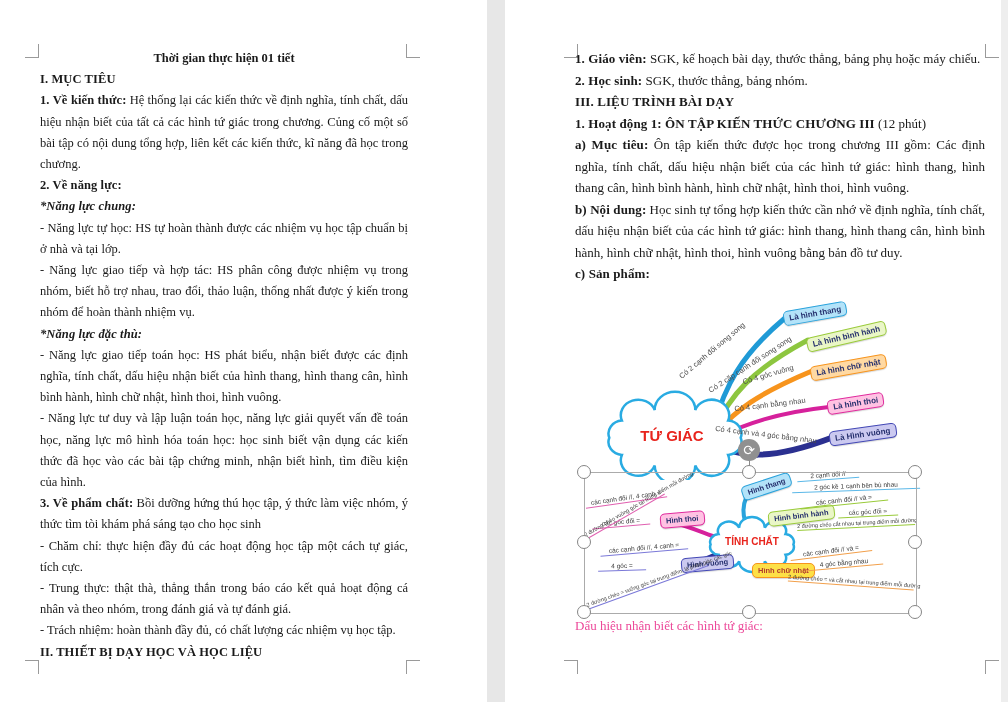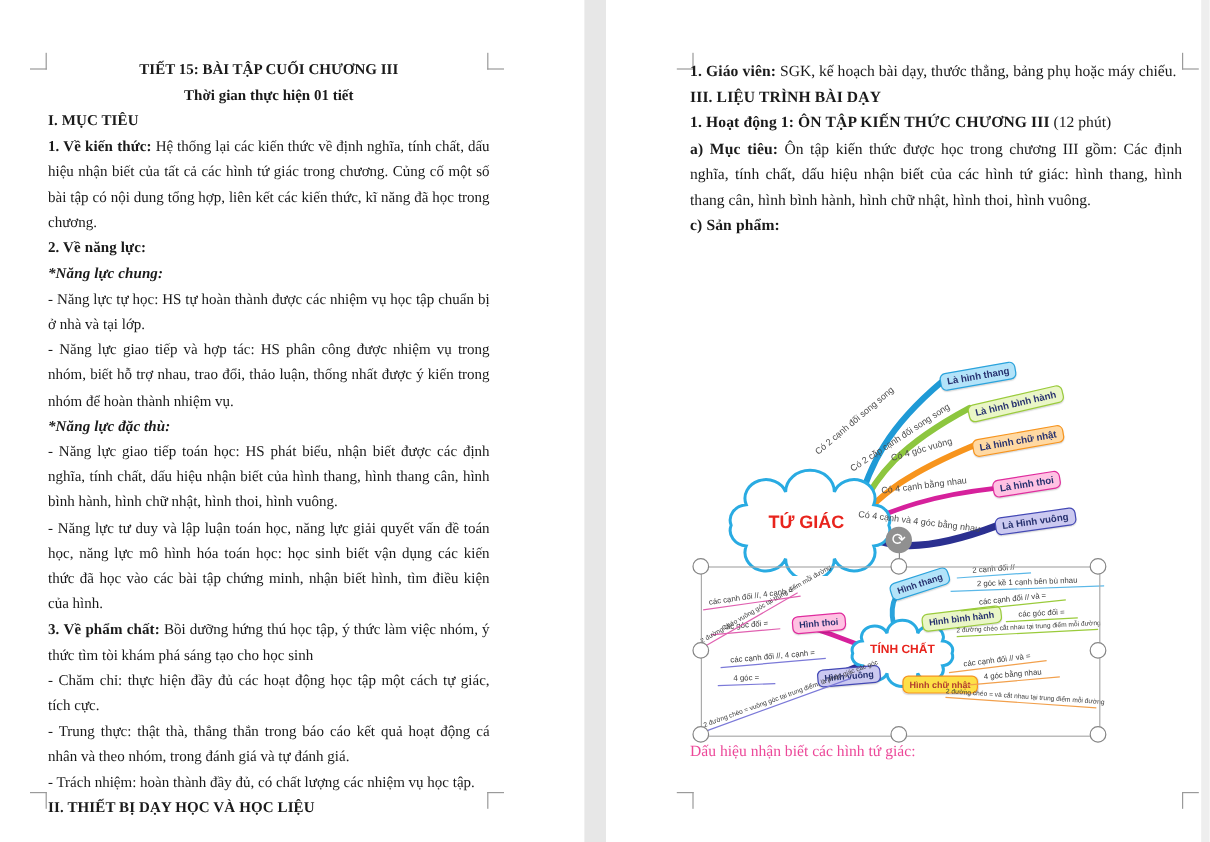--- a/index.html
+++ b/index.html
@@ -53,43 +53,44 @@
 <div class="bk tr" style="left:406px;top:44px;"></div>
 <div class="bk bl" style="left:25px;top:660px;"></div>
 <div class="bk br" style="left:406px;top:660px;"></div>
 
 <div class="bk tl" style="left:564px;top:44px;"></div>
 <div class="bk tr" style="left:985px;top:44px;"></div>
 <div class="bk bl" style="left:564px;top:660px;"></div>
 <div class="bk br" style="left:985px;top:660px;"></div>
 
 <div id="left-text" class="textcol">
-  <p class="center">TIẾT 15: BÀI TẬP CUỐI CHƯƠNG III</p>
   <p class="center">Thời gian thực hiện 01 tiết</p>
   <p><b>I. MỤC TIÊU</b><span></span></p>
   <p><b>1. Về kiến thức:</b><span> Hệ thống lại các kiến thức về định nghĩa, tính chất, dấu hiệu nhận biết của tất cả các hình tứ giác trong chương. Củng cố một số bài tập có nội dung tổng hợp, liên kết các kiến thức, kĩ năng đã học trong chương.</span></p>
   <p><b>2. Về năng lực:</b><span></span></p>
   <p><b class="bi">*Năng lực chung:</b><span></span></p>
   <p><b></b><span>- Năng lực tự học: HS tự hoàn thành được các nhiệm vụ học tập chuẩn bị ở nhà và tại lớp.</span></p>
   <p><b></b><span>- Năng lực giao tiếp và hợp tác: HS phân công được nhiệm vụ trong nhóm, biết hỗ trợ nhau, trao đổi, thảo luận, thống nhất được ý kiến trong nhóm để hoàn thành nhiệm vụ.</span></p>
   <p><b class="bi">*Năng lực đặc thù:</b><span></span></p>
   <p><b></b><span>- Năng lực giao tiếp toán học: HS phát biểu, nhận biết được các định nghĩa, tính chất, dấu hiệu nhận biết của hình thang, hình thang cân, hình bình hành, hình chữ nhật, hình thoi, hình vuông.</span></p>
   <p><b></b><span>- Năng lực tư duy và lập luận toán học, năng lực giải quyết vấn đề toán học, năng lực mô hình hóa toán học: học sinh biết vận dụng các kiến thức đã học vào các bài tập chứng minh, nhận biết hình, tìm điều kiện của hình.</span></p>
   <p><b>3. Về phẩm chất:</b><span> Bồi dưỡng hứng thú học tập, ý thức làm việc nhóm, ý thức tìm tòi khám phá sáng tạo cho học sinh</span></p>
   <p><b></b><span>- Chăm chỉ: thực hiện đầy đủ các hoạt động học tập một cách tự giác, tích cực.</span></p>
   <p><b></b><span>- Trung thực: thật thà, thẳng thắn trong báo cáo kết quả hoạt động cá nhân và theo nhóm, trong đánh giá và tự đánh giá.</span></p>
   <p><b></b><span>- Trách nhiệm: hoàn thành đầy đủ, có chất lượng các nhiệm vụ học tập.</span></p>
   <p><b>II. THIẾT BỊ DẠY HỌC VÀ HỌC LIỆU</b><span></span></p>
 </div>
 
 <div id="right-text" class="textcol">
   <p><b>1. Giáo viên:</b><span> SGK, kế hoạch bài dạy, thước thẳng, bảng phụ hoặc máy chiếu.</span></p>
+  <p><b>2. Học sinh:</b><span> SGK, thước thẳng, bảng nhóm.</span></p>
   <p><b>III. LIỆU TRÌNH BÀI DẠY</b><span></span></p>
   <p><b>1. Hoạt động 1: ÔN TẬP KIẾN THỨC CHƯƠNG III</b><span> (12 phút)</span></p>
   <p><b>a) Mục tiêu:</b><span> Ôn tập kiến thức được học trong chương III gồm: Các định nghĩa, tính chất, dấu hiệu nhận biết của các hình tứ giác: hình thang, hình thang cân, hình bình hành, hình chữ nhật, hình thoi, hình vuông.</span></p>
+  <p><b>b) Nội dung:</b><span> Học sinh tự tổng hợp kiến thức cần nhớ về định nghĩa, tính chất, dấu hiệu nhận biết của các hình tứ giác: hình thang, hình thang cân, hình bình hành, hình chữ nhật, hình thoi, hình vuông bằng bản đồ tư duy.</span></p>
   <p><b>c) Sản phẩm:</b><span></span></p>
 </div>
 
 <div class="map" id="map1" style="left:585px;top:296px;width:360px;height:184px;">
   <svg width="360" height="184" viewBox="0 0 360 184">
     <path d="M128,132 C140,90 155,60 200,22" fill="none" stroke="#1f9ad6" stroke-width="5" stroke-linecap="round"></path>
     <path d="M129,134 C145,100 165,75 223,44" fill="none" stroke="#8dc63f" stroke-width="5" stroke-linecap="round"></path>
     <path d="M131,137 C150,115 172,98 227,75" fill="none" stroke="#f7941d" stroke-width="5" stroke-linecap="round"></path>
     <path d="M132,141 C162,128 190,117 244,111" fill="none" stroke="#d6219c" stroke-width="4" stroke-linecap="round"></path>
     <path d="M130,146 C152,162 185,165 246,142" fill="none" stroke="#2b3090" stroke-width="6" stroke-linecap="round"></path>

